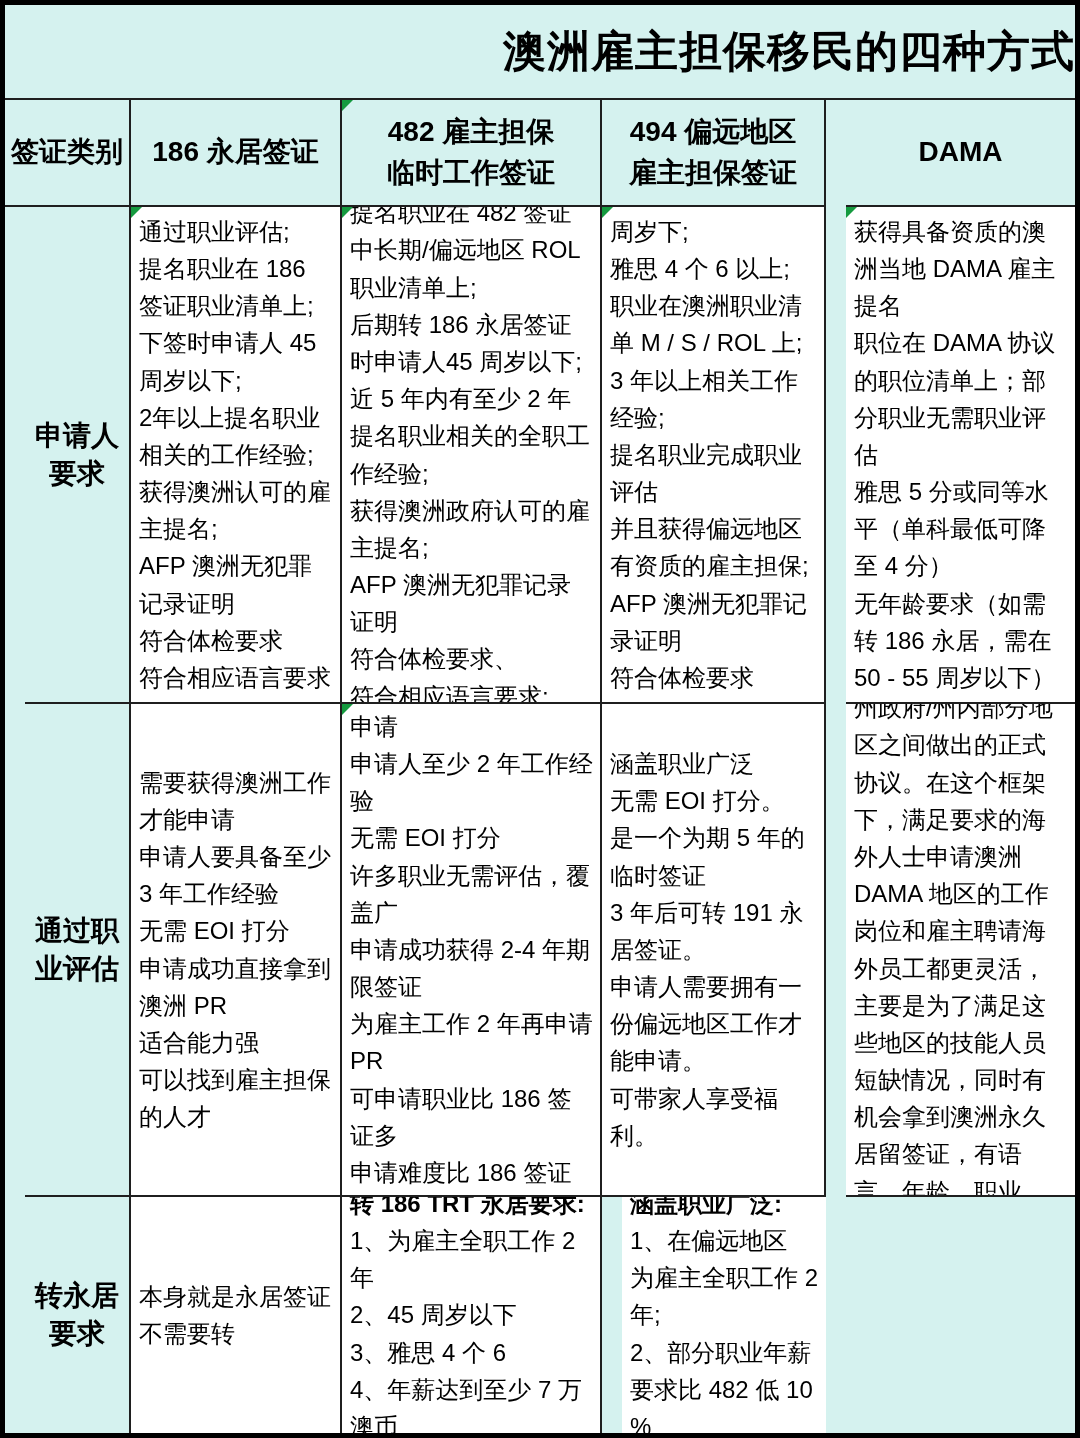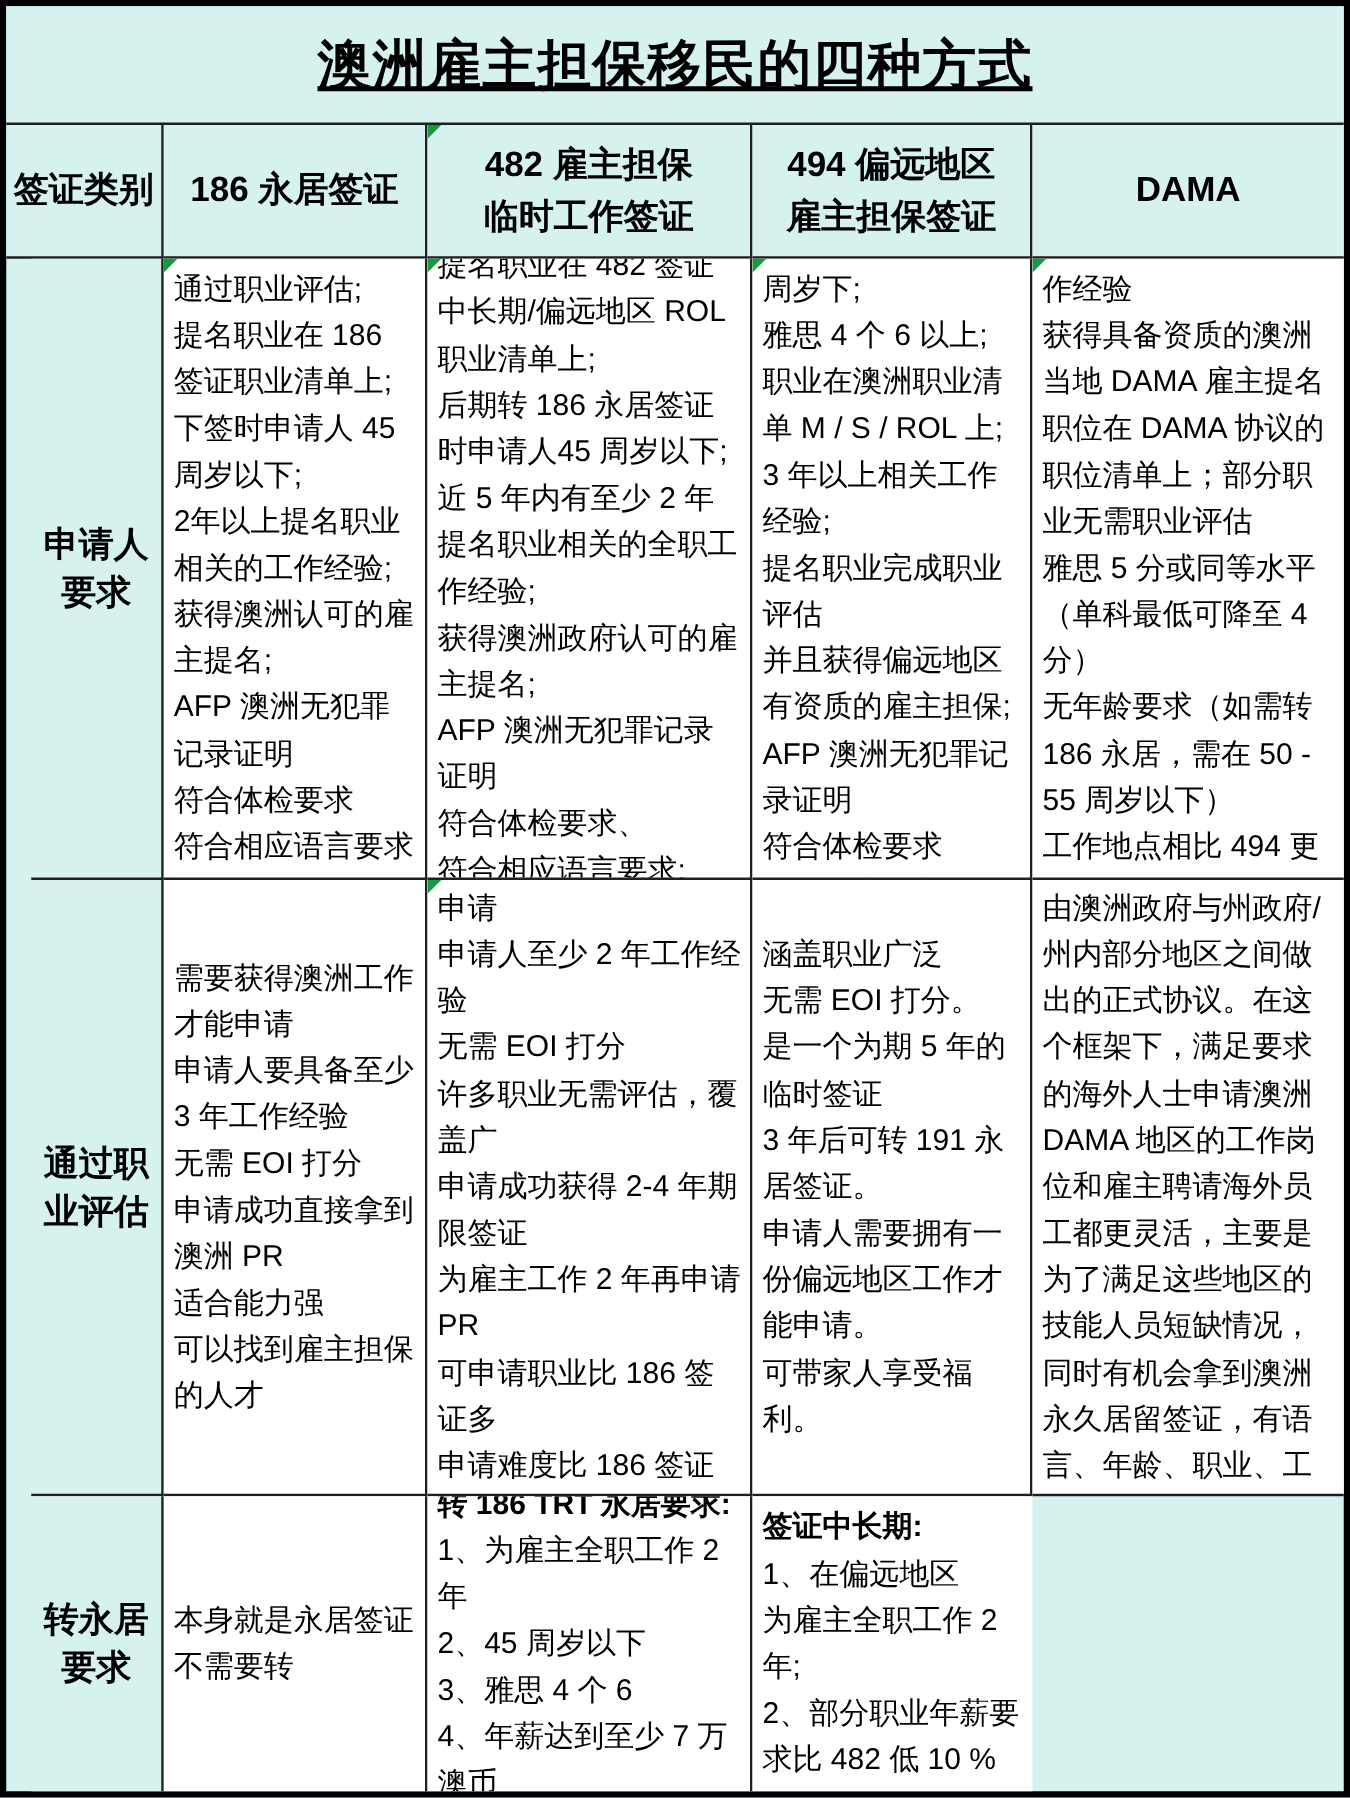--- a/index.html
+++ b/index.html
@@ -25,28 +25,27 @@
     display:grid;
     grid-template-columns:126px 211px 260px 224px 1fr;
     grid-template-rows:95px 107px 497px 493px 1fr;
   }
   .cell{
     position:relative;
     border-right:2px solid var(--line);
     border-bottom:2px solid var(--line);
     overflow:hidden;
   }
-  .last-col{border-right:none;}
+  .last-col{border-right:none;margin-left:20px;}
   .last-row{border-bottom:none;}
   .title-cell{
     grid-column:1 / -1;
     border-right:none;
-    display:flex;align-items:center;justify-content:center;
+    display:flex;align-items:center;justify-content:flex-end;
     background:var(--bg);
-    text-decoration:underline;
   }
   .title-cell .t{
     font-size:43px;font-weight:700;letter-spacing:1px;
   }
   .head{
     background:var(--bg);
     display:flex;align-items:center;justify-content:center;
     text-align:center;
     font-weight:700;font-size:28px;line-height:1.45;
     white-space:pre-line;
@@ -177,19 +176,19 @@
 不需要转</div>
   </div>
   <div class="cell body last-row">
     <div class="lead">转 186 TRT 永居要求:</div>
     <div class="celltext">1、为雇主全职工作 2 年
 2、45 周岁以下
 3、雅思 4 个 6
 4、年薪达到至少 7 万澳币</div>
   </div>
   <div class="cell body last-row last-col">
-    <div class="lead">签证中长期:</div>
+    <div class="lead">涵盖职业广泛:</div>
     <div class="celltext">1、在偏远地区
 为雇主全职工作 2 年;
 2、部分职业年薪要求比 482 低 10 %</div>
   </div>
 
 </div>
 
 </body></html>

